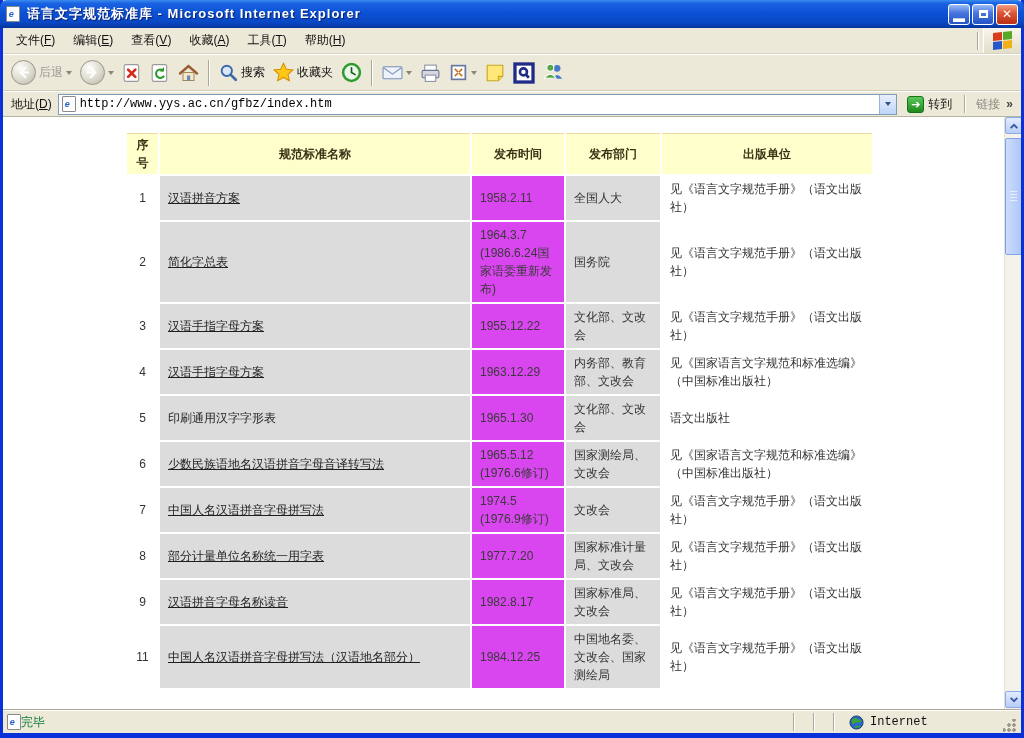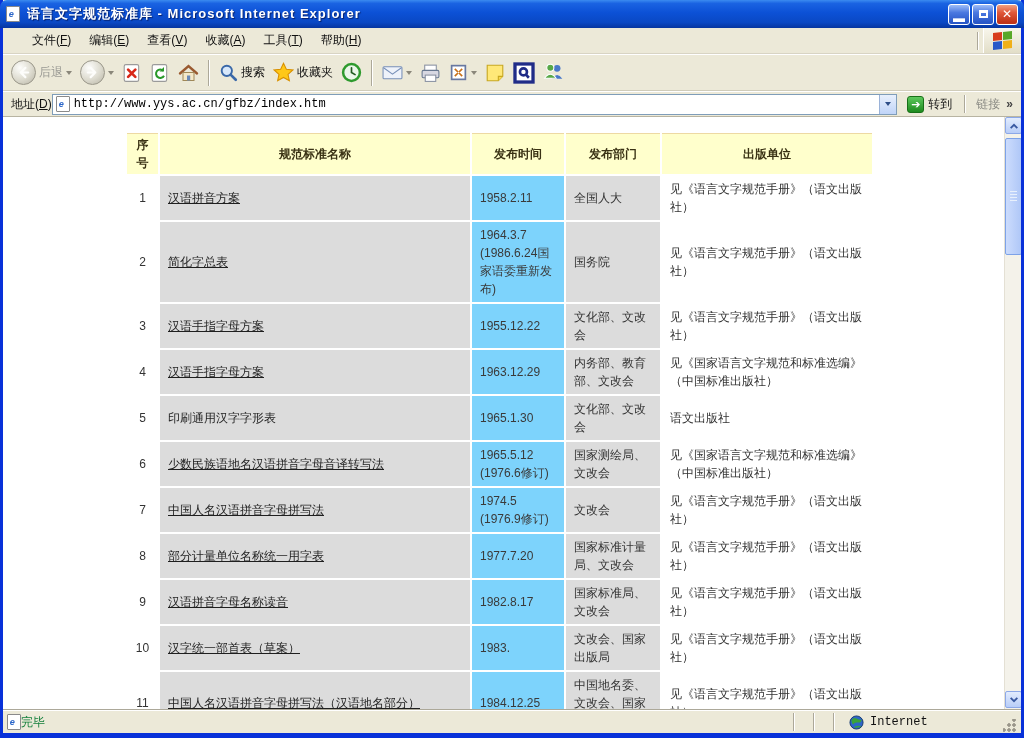--- a/index.html
+++ b/index.html
@@ -20,21 +20,21 @@
   .win-buttons { display:flex; gap:2px; }
   .wbtn { width:22px; height:21px; border-radius:3px; border:1px solid #fff; color:#fff;
           display:inline-flex; align-items:center; justify-content:center; font-weight:bold; font-size:12px;
           background:linear-gradient(180deg,#9DBDF8 0%,#4A78E0 40%,#2A58C8 90%); cursor:pointer; }
   .wbtn.close { background:linear-gradient(180deg,#F0A080 0%,#E0583A 40%,#C03418 90%); }
   .wbtn .maxglyph { width:9px; height:8px; border:2px solid #fff; border-top-width:3px; display:block; }
   .wbtn.min span { margin-top:8px; }
 
   
   .menubar { height:26px; display:flex; align-items:center; background:#ECE9D8;
-             border-bottom:1px solid #D8D4C4; padding-left:20px; }
+             border-bottom:1px solid #D8D4C4; padding-left:4px; }
   .menu-item { padding:4px 9px; cursor:pointer; color:#111; }
   .menu-item u { text-decoration:underline; }
   .menubar .spring { flex:1; }
   .groove { width:2px; height:18px; border-left:1px solid #ACA899; border-right:1px solid #fff; margin:0 4px; }
   .winflag { position:relative; width:38px; height:25px; background:linear-gradient(180deg,#F8F6EC,#E2DEC8);
              border-left:1px solid #fff; display:flex; align-items:center; justify-content:center; }
   .flag { position:relative; width:20px; height:18px; transform:skewY(-6deg); }
   .flag i { position:absolute; width:9px; height:8px; }
   .flag .r { left:0; top:0; background:#D83C1C; }
   .flag .g { left:10px; top:0; background:#58A828; }
@@ -50,21 +50,21 @@
   .nav-circle { width:25px; height:25px; border-radius:50%;
     background:radial-gradient(circle at 35% 30%, #FDFDFB 0%, #DCDACE 55%, #B6B3A4 100%);
     border:1px solid #9A978A; display:inline-flex; align-items:center; justify-content:center; }
   .caret { width:0; height:0; border-left:3px solid transparent; border-right:3px solid transparent;
            border-top:4px solid #8A877A; margin-left:3px; }
   .tsep { width:2px; height:26px; border-left:1px solid #ACA899; border-right:1px solid #fff; margin:0 5px; }
 
   
   .addressbar { height:26px; display:flex; align-items:center; background:#ECE9D8;
                 border-top:1px solid #fff; border-bottom:1px solid #B8B4A2; padding:0 4px 0 8px; }
-  .addr-label { color:#111; white-space:nowrap;text-align:center; }
+  .addr-label { color:#111; margin-right:6px; white-space:nowrap;text-align:center; }
   .addr-label u { text-decoration:underline; }
   .addr-input { flex:1; height:21px; background:#fff; border:1px solid #7F9DB9; display:flex;
                 align-items:center; padding-left:3px; position:relative; cursor:text; }
   .addr-url { font-family:"Liberation Mono","DejaVu Sans Mono",monospace; font-size:12px; color:#000;
               margin-left:4px; white-space:nowrap; }
   .addr-drop { position:absolute; right:0; top:0; width:17px; height:19px;
     background:linear-gradient(180deg,#E8F0FC,#C0D4F8); border-left:1px solid #9AB2D8;
     display:flex; align-items:center; justify-content:center; cursor:pointer; }
   .addr-drop .caret { border-top-color:#2E4E88; margin:0; }
   .go-btn { display:flex; align-items:center; margin:0 4px 0 6px; padding:1px 4px; cursor:pointer; }
@@ -77,21 +77,21 @@
 
   
   .content { position:relative; height:593px; background:#fff; overflow:hidden; }
   table.std { border-collapse:separate; border-spacing:2px; margin:14px 0 0 122px; table-layout:fixed; }
   table.std th, table.std td { font-size:12px; line-height:18px; padding:4px 8px; vertical-align:middle; }
   table.std th { background:#FFFFCC; color:#3A3214; font-weight:bold; text-align:center; height:26px;
                  border-top:1px solid #EDD9A3; padding:2px 4px; }
   col.w-no{width:31px;} col.w-name{width:310px;} col.w-date{width:92px;} col.w-dept{width:94px;} col.w-pub{width:210px;}
   td.c-no { text-align:center; background:#fff; color:#333; }
   td.c-name { background:#DCDCDC; }
-  td.c-date { background:#7dd3fc; color:#3a3a3a; }
+  td.c-date { background:#d946ef; color:#3a3a3a; }
   td.c-dept { background:#DCDCDC; color:#333; }
   td.c-pub { background:#fff; color:#333; }
   tr.std-row { height:42px; }
   a.doc-link { color:#1F1F1F; text-decoration:underline; cursor:pointer; }
   a.doc-link.plain { text-decoration:none; cursor:default; }
 
   
   .scrollbar { position:absolute; top:0; right:0; width:17px; height:593px; background:#F4F2EA;
                border-left:1px solid #E4E0D4; }
   .sb-btn { position:absolute; left:0; width:17px; height:17px; border-radius:2px;
@@ -375,27 +375,20 @@
   </tr>
 
   <tr class="std-row">
     <td class="c-no">9</td>
     <td class="c-name"><a class="doc-link">汉语拼音字母名称读音</a></td>
     <td class="c-date">1982.8.17</td>
     <td class="c-dept">国家标准局、文改会</td>
     <td class="c-pub">见《语言文字规范手册》（语文出版社）</td>
   </tr>
 
-  <tr class="std-row">
-    <td class="c-no">10</td>
-    <td class="c-name"><a class="doc-link">汉字统一部首表（草案）</a></td>
-    <td class="c-date">1983.</td>
-    <td class="c-dept">文改会、国家出版局</td>
-    <td class="c-pub">见《语言文字规范手册》（语文出版社）</td>
-  </tr>
 
   <tr class="std-row">
     <td class="c-no">11</td>
     <td class="c-name"><a class="doc-link">中国人名汉语拼音字母拼写法（汉语地名部分）</a></td>
     <td class="c-date">1984.12.25</td>
     <td class="c-dept">中国地名委、文改会、国家测绘局</td>
     <td class="c-pub">见《语言文字规范手册》（语文出版社）</td>
   </tr>
 
 </tbody>

